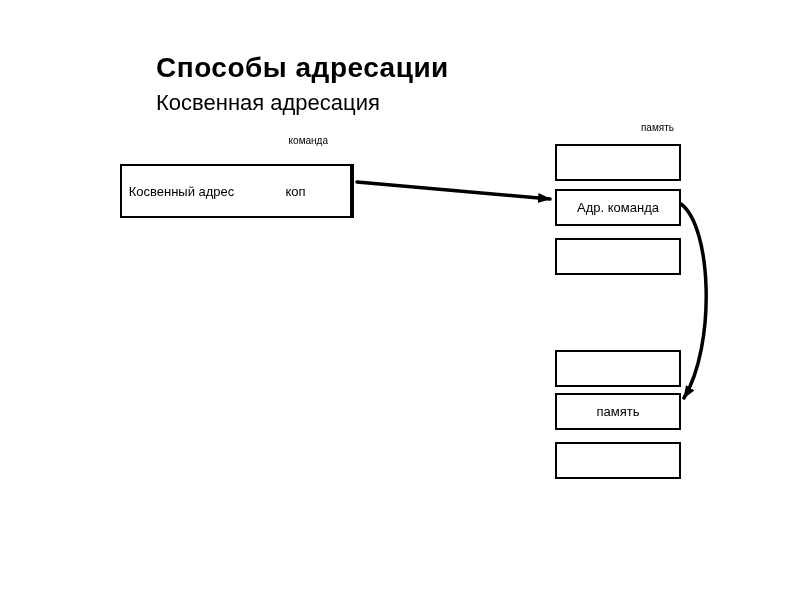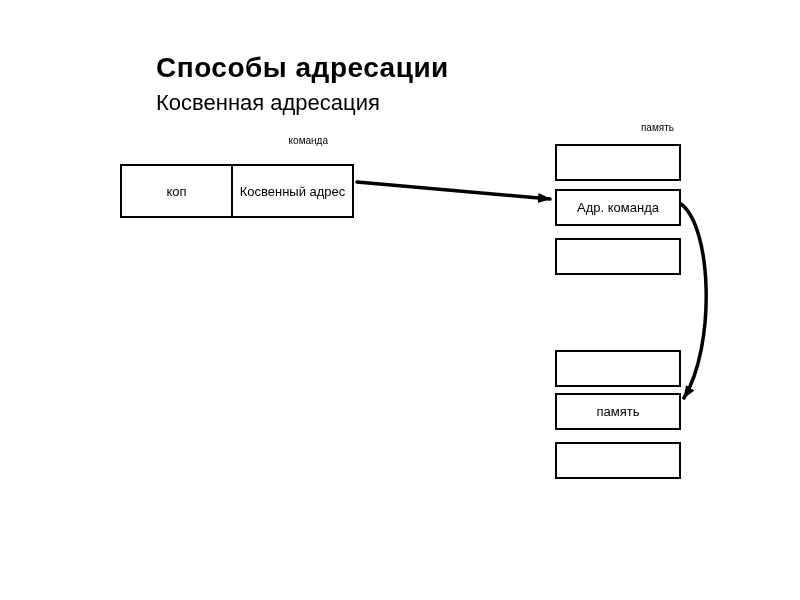--- a/index.html
+++ b/index.html
@@ -42,22 +42,22 @@
 <body>
 
 <div class="slide">
 
   <div class="title">Способы адресации</div>
   <div class="subtitle">Косвенная адресация</div>
 
   <div class="small-label cmd-label">команда</div>
 
   <div class="command-box">
+    <div class="command-cell second">Косвенный адрес</div>
     <div class="command-cell first">коп</div>
-    <div class="command-cell second">Косвенный адрес</div>
   </div>
 
   <div class="small-label mem-label">память</div>
 
   <div class="mem-cell" style="top:144px;"></div>
   <div class="mem-cell" style="top:189px;">Адр. команда</div>
   <div class="mem-cell" style="top:238px;"></div>
   <div class="mem-cell" style="top:350px;"></div>
   <div class="mem-cell" style="top:393px;">память</div>
   <div class="mem-cell" style="top:442px;"></div>

